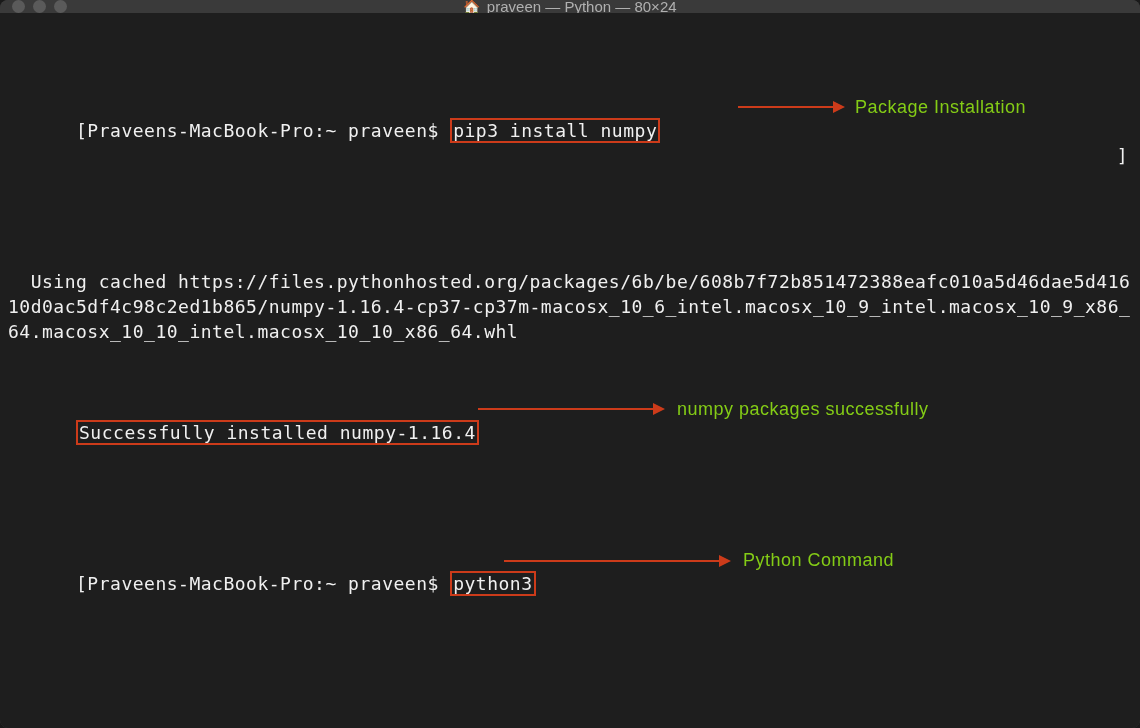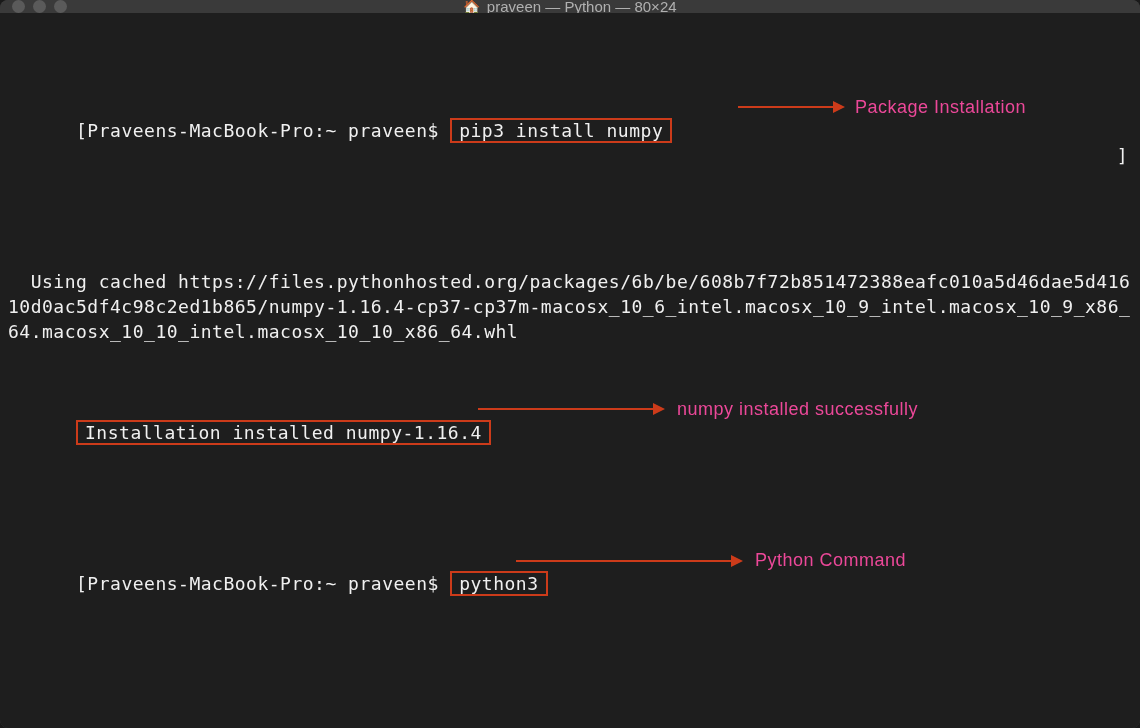--- a/index.html
+++ b/index.html
@@ -58,25 +58,25 @@
       white-space: pre-wrap;
       word-break: break-all;
       line-height: 1.4;
       letter-spacing: 0.5px;
       position: relative;
     }
     .line { position: relative; }
     .boxed {
       border: 2px solid #cc3b1a;
       display: inline;
-      padding: 0 7px;
+      padding: 0 1px;
     }
     .annotation {
       position: absolute;
-      color: #ec4899;
+      color: #84cc16;
       font-family: -apple-system, BlinkMacSystemFont, "Segoe UI", sans-serif;
       font-size: 18px;
       display: flex;
       align-items: center;
       white-space: nowrap;
     }
     .arrow-line {
       height: 2px;
       background: #cc3b1a;
     }
@@ -115,31 +115,31 @@
       <span>[Praveens-MacBook-Pro:~ praveen$ </span><span class="boxed"><span>pip3 install numpy</span></span>
       <span class="right-bracket">]</span>
       <div class="annotation" style="left:730px; top:2px;">
         <div class="arrow-line" style="width:95px;"></div>
           <div class="arrow-head"></div>
         <span style="margin-left:10px;">Package Installation</span>
       </div>
     </div>
     <div class="line">  Using cached https://files.pythonhosted.org/packages/6b/be/608b7f72b851472388eafc010a5d46dae5d41610d0ac5df4c98c2ed1b865/numpy-1.16.4-cp37-cp37m-macosx_10_6_intel.macosx_10_9_intel.macosx_10_9_x86_64.macosx_10_10_intel.macosx_10_10_x86_64.whl</div>
     <div class="line rel">
-      <span class="boxed"><span>Installation installed numpy-1.16.4</span></span>
+      <span class="boxed"><span>Successfully installed numpy-1.16.4</span></span>
       <div class="annotation" style="left:470px; top:2px;">
         <div class="arrow-line" style="width:175px;"></div>
           <div class="arrow-head"></div>
-        <span style="margin-left:12px;">numpy installed successfully</span>
+        <span style="margin-left:12px;">numpy packages successfully</span>
       </div>
     </div>
     <div class="line rel">
       <span>[Praveens-MacBook-Pro:~ praveen$ </span><span class="boxed"><span>python3</span></span>
       
-      <div class="annotation" style="left:508px; top:2px;">
+      <div class="annotation" style="left:496px; top:2px;">
         <div class="arrow-line" style="width:215px;"></div>
           <div class="arrow-head"></div>
         <span style="margin-left:12px;">Python Command</span>
       </div>
     </div>
     
     
     
     
     

